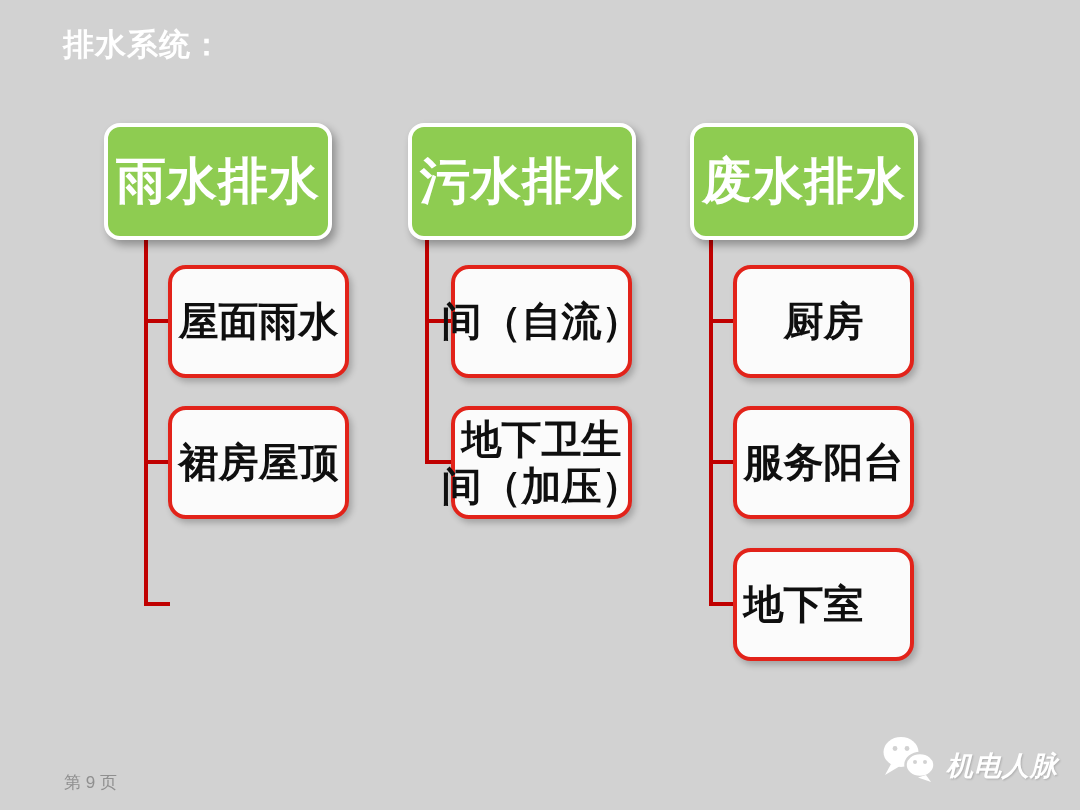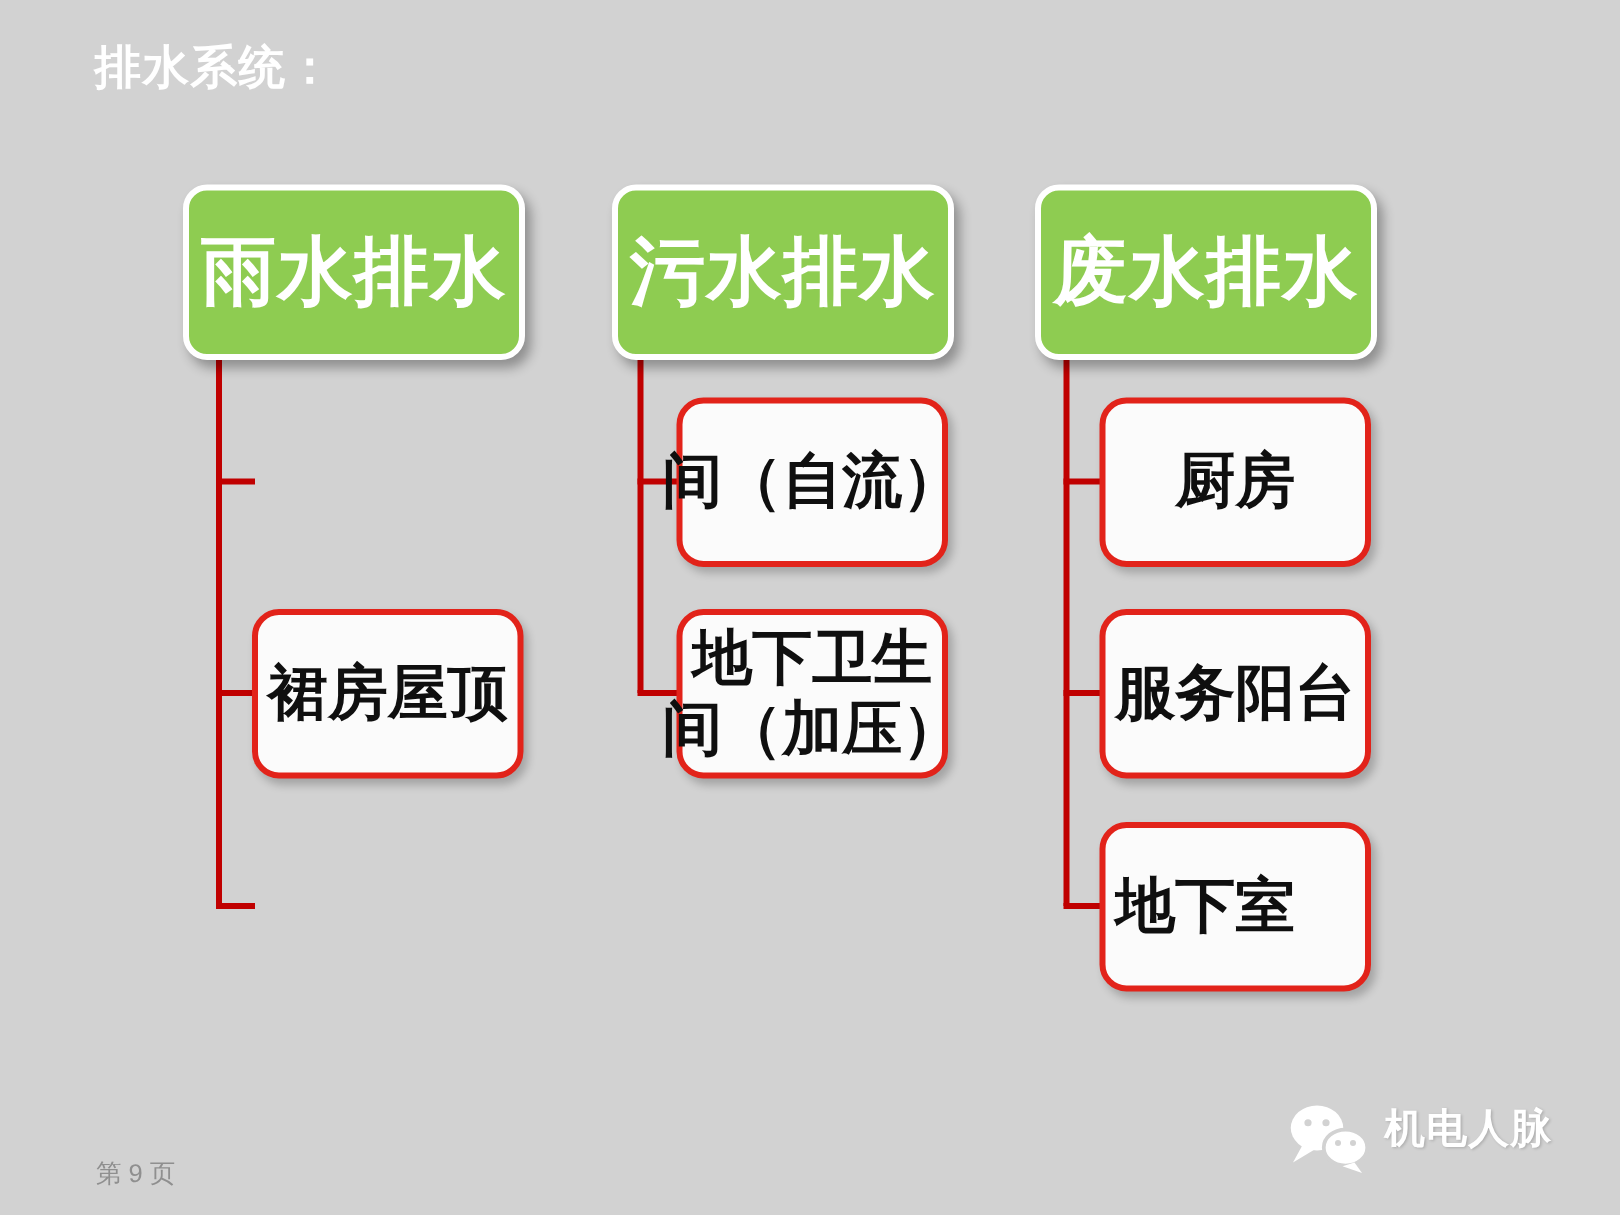--- a/index.html
+++ b/index.html
@@ -33,21 +33,21 @@
     box-shadow: 4px 5px 8px rgba(0,0,0,0.32);
     display: flex;
     align-items: center;
     justify-content: center;
     color: #ffffff;
     font-size: 50px;
     font-weight: bold;
     letter-spacing: 1px;
     white-space: nowrap;
   }
-  .g1 { left: 122px; }
+  .g1 { left: 104px; }
   .g2 { left: 408px; }
   .g3 { left: 690px; }
   
   .cbox {
     position: absolute;
     width: 181px;
     height: 113px;
     box-sizing: border-box;
     background: var(--box_fill, #fbfbfb);
     border: 4px solid var(--red_border, #e2231a);
@@ -94,25 +94,26 @@
   
   .page-number {
     position: absolute;
     left: 64px;
     top: 771px;
     font-size: 17px;
     color: var(--page_text, #8f8f8f);
   }
   .brand {
     position: absolute;
-    right: 45px;
+    right: 22px;
     top: 734px;
     display: flex;
-    align-items: flex-start;
+    align-items: flex-end;
     gap: 8px;
+    font-style: italic;
   }
   .brand-name {
     font-size: 27px;
     font-weight: bold;
     color: #ffffff;
     text-shadow: 1px 1px 2px rgba(0,0,0,0.18);
     letter-spacing: 1px;
   }
   .wechat-icon { display: block; }
 </style>
@@ -132,20 +133,25 @@
   <div class="hstub h-c2 h-r1"></div>
   <div class="hstub h-c2 h-r2"></div>
 
   <div class="vline v3"></div>
   <div class="hstub h-c3 h-r1"></div>
   <div class="hstub h-c3 h-r2"></div>
   <div class="hstub h-c3 h-r3"></div>
 
   <div class="gbox g1">
     <span>雨水排水</span>
+  </div>
+  <div class="cbox col1 row1">
+    <div class="label">
+      <span class="line">屋面雨水</span>
+    </div>
   </div>
   <div class="cbox col1 row2">
     <div class="label">
       <span class="line">裙房屋顶</span>
     </div>
   </div>
 
   <div class="gbox g2">
     <span>污水排水</span>
   </div>

